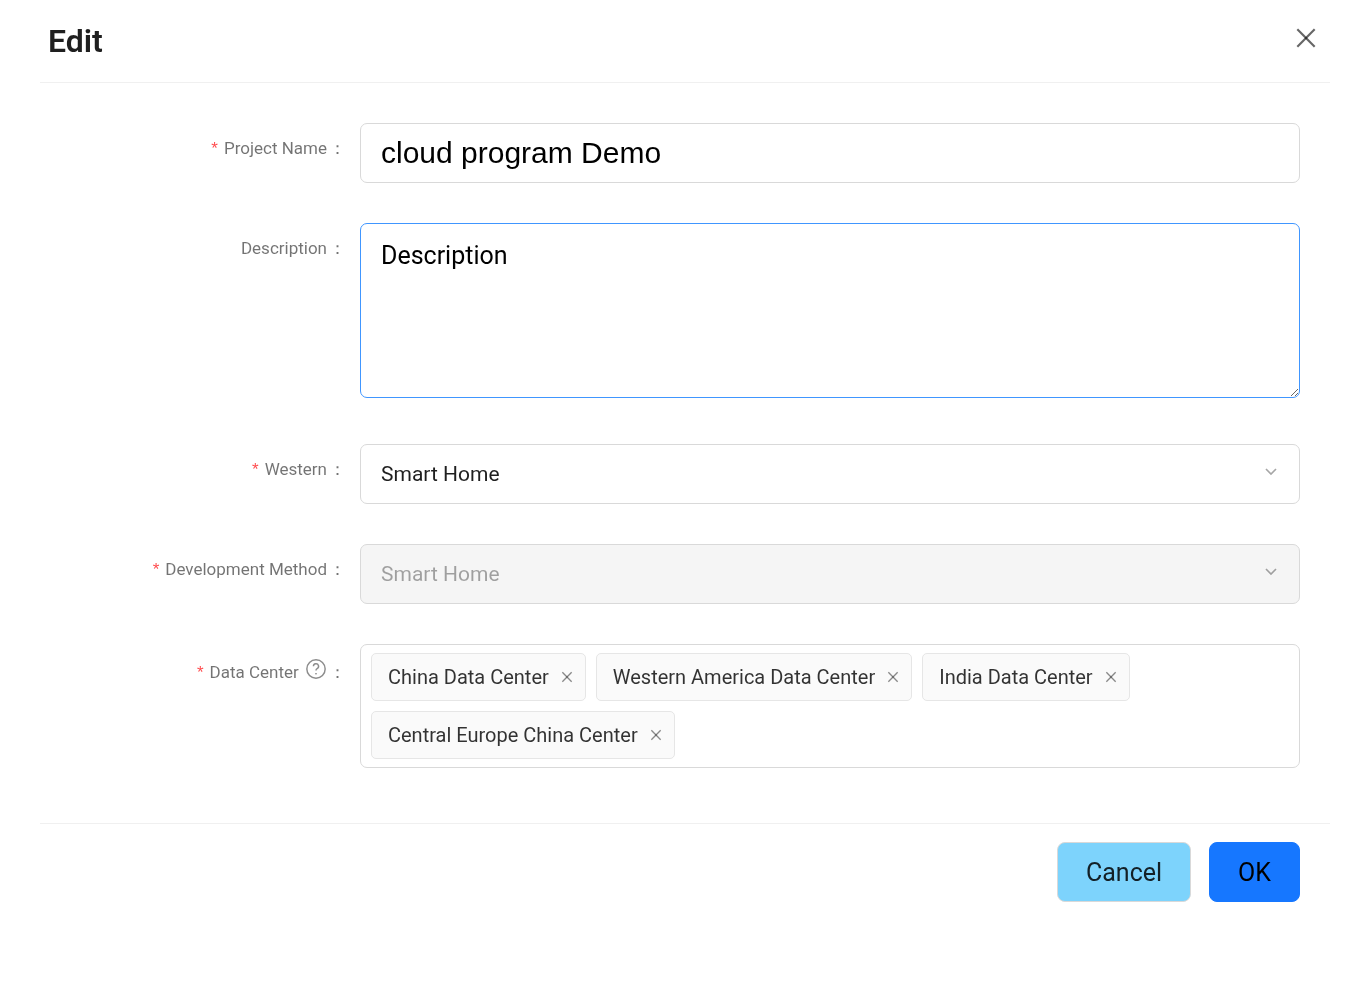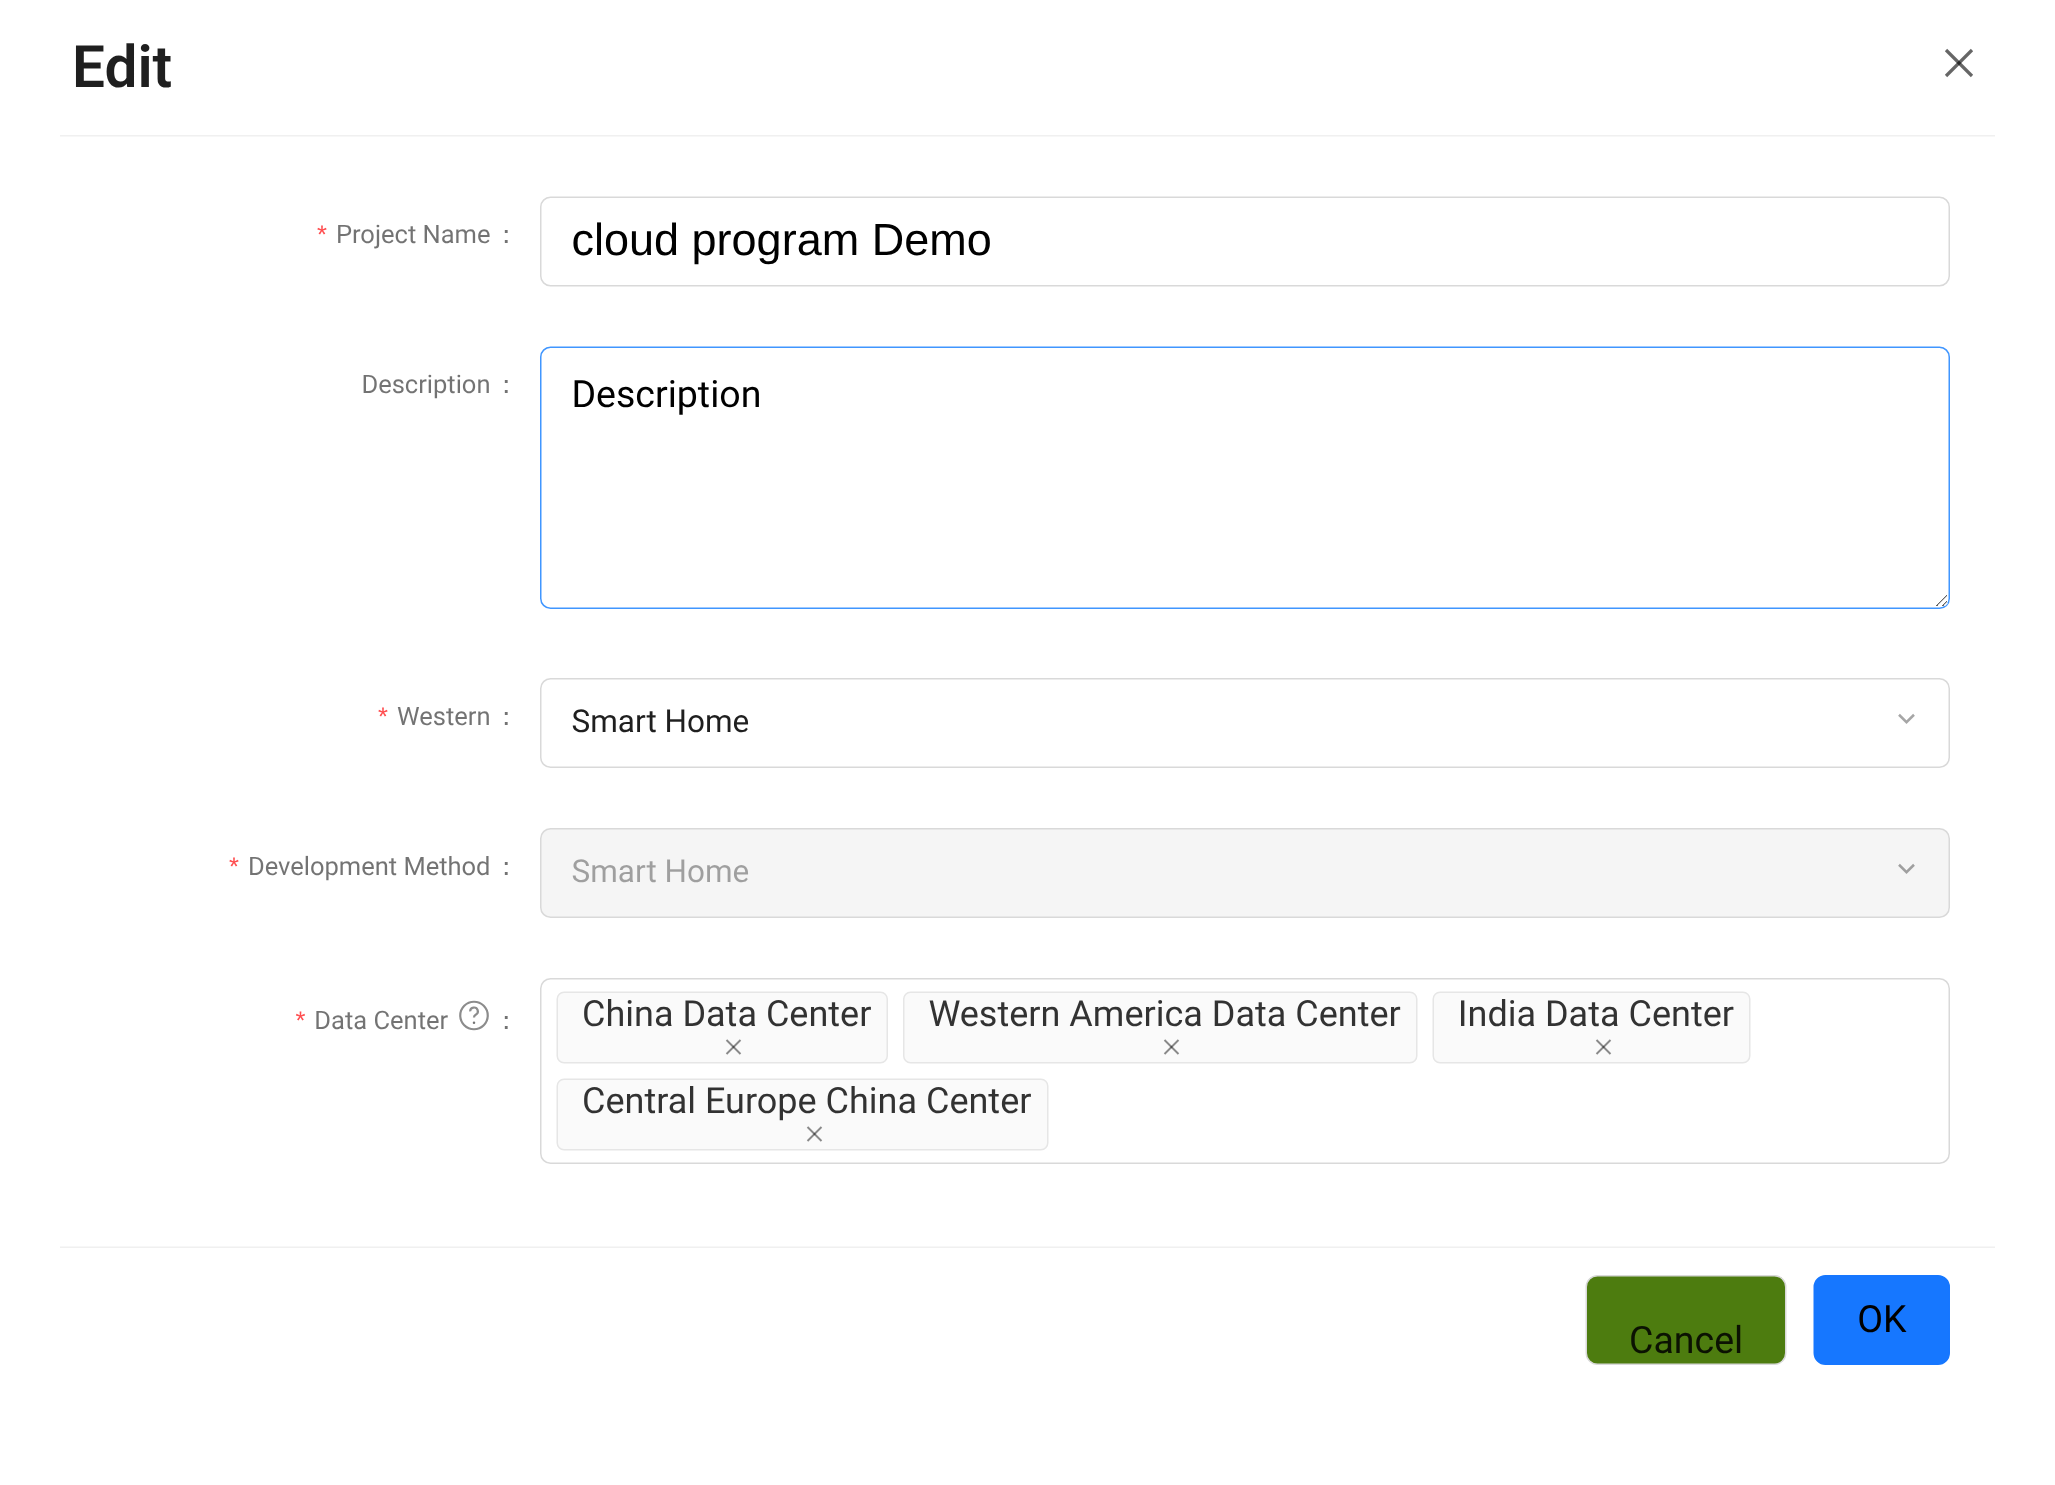--- a/index.html
+++ b/index.html
@@ -15,21 +15,21 @@
     margin: 0 auto;
   }
   .dialog-header {
     display: flex;
     align-items: center;
     justify-content: space-between;
     padding: 22px 8px 22px 8px;
     border-bottom: 1px solid #f0f0f0;
   }
   .dialog-title {
-    font-size: 39px;
+    font-size: 32px;
     font-weight: 600;
   }
   .close-btn {
     width: 32px; height: 32px;
     cursor: pointer;
     color: rgba(0,0,0,0.6);
     display: flex; align-items: center; justify-content: center;
   }
   .close-btn svg { width: 26px; height: 26px; }
   .dialog-body {
@@ -129,24 +129,23 @@
     align-items: center;
   }
   .tag {
     display: inline-flex;
     align-items: center;
     height: 48px;
     padding: 0 10px 0 16px;
     border: 1px solid #e6e6e6;
     border-radius: 5px;
     background: #fafafa;
-    font-size: 24px;
+    font-size: 20px;
     color: rgba(0,0,0,0.8);
     cursor: default;
-    flex-direction: column;
   }
   .tag .tag-x {
     margin-left: 10px;
     color: rgba(0,0,0,0.45);
     cursor: pointer;
     display: inline-flex;
   }
   .tag .tag-x svg { width: 16px; height: 16px; }
   .dialog-footer {
     border-top: 1px solid #f0f0f0;
@@ -159,24 +158,23 @@
     height: 60px;
     padding: 0 28px;
     font-size: 25px;
     border-radius: 8px;
     cursor: pointer;
     display: inline-flex;
     align-items: center;
     justify-content: center;
   }
   .btn-default {
-    background: #4d7c0f;
+    background: #7dd3fc;
     border: 1px solid #d9d9d9;
     color: rgba(0,0,0,0.85);
-    align-items: flex-end;
   }
   .btn-primary {
     background: #1677ff;
     border: 1px solid #1677ff;
     color: #000000;
   }
 </style>
 </head>
 <body>
 

